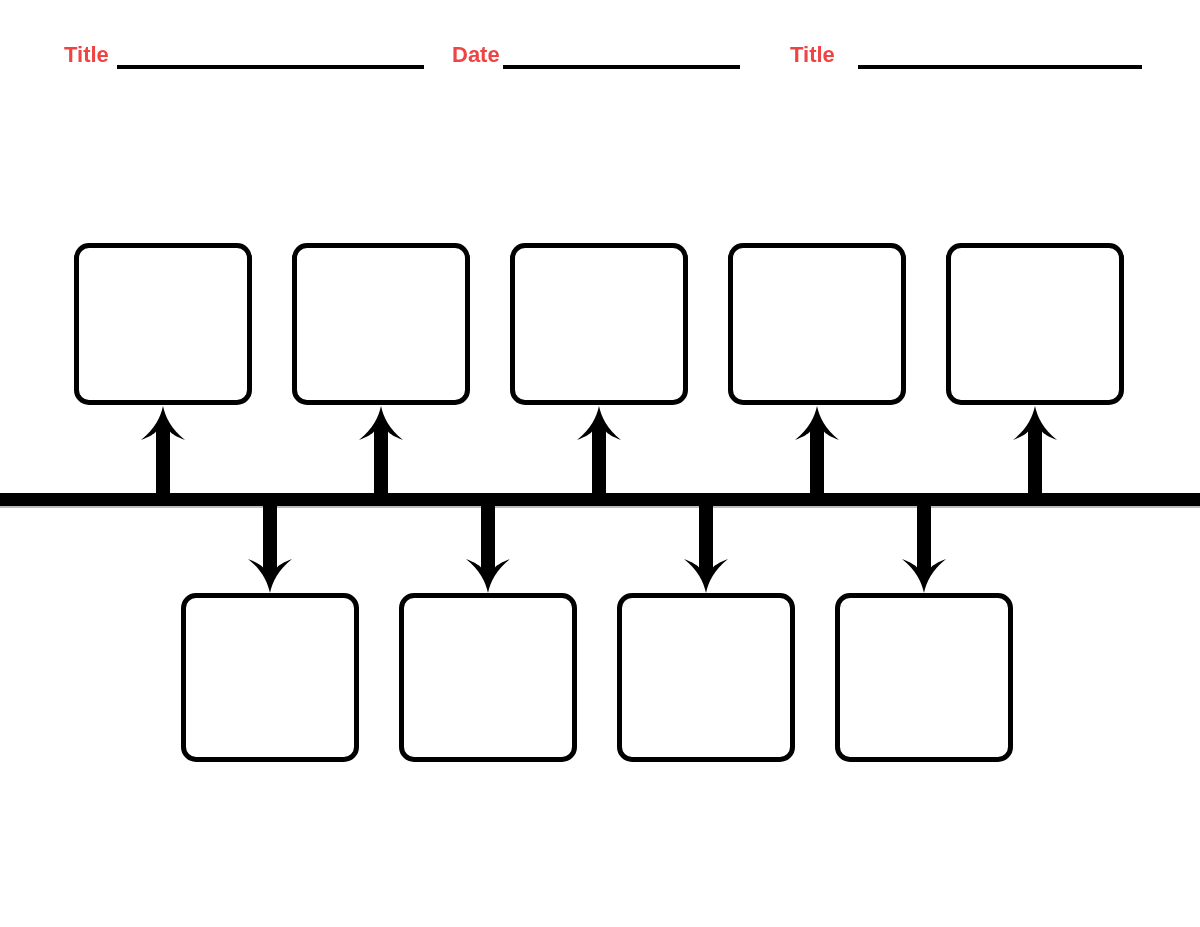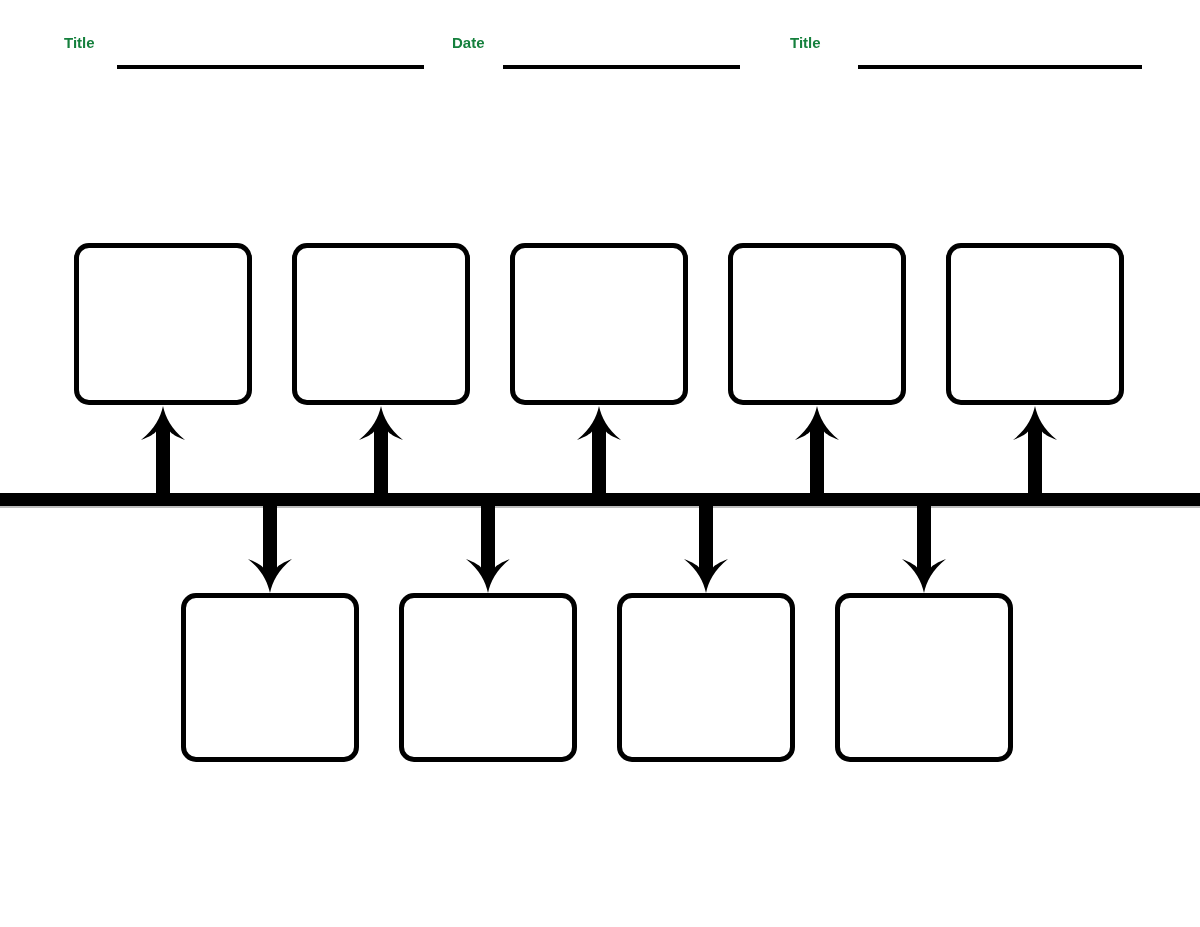--- a/index.html
+++ b/index.html
@@ -11,24 +11,24 @@
     position: relative;
     width: 1200px;
     height: 927px;
     background: #ffffff;
     overflow: hidden;
     font-family: "Liberation Sans", sans-serif;
   }
   
   .field-label {
     position: absolute;
-    top: 32px;
-    font-size: 15px;
+    top: 44px;
+    font-size: 22px;
     font-weight: bold;
-    color: #15803d;
+    color: #ef4444;
     line-height: 22px;
     white-space: nowrap;
   }
   .blank-line {
     position: absolute;
     top: 65px;
     height: 4px;
     background: #000000;
   }
   .label-title { left: 64px; }

